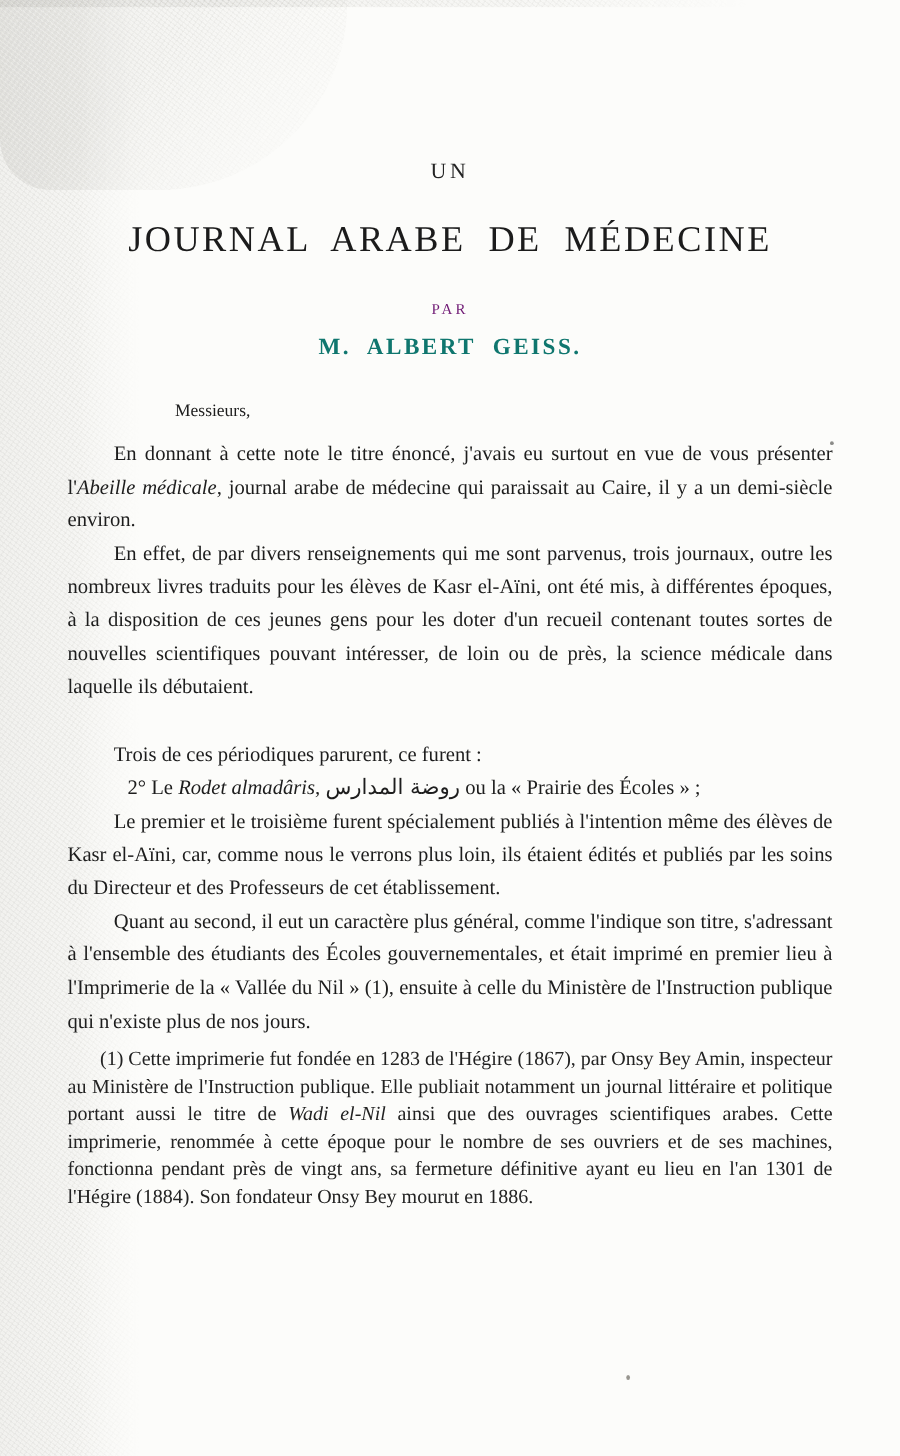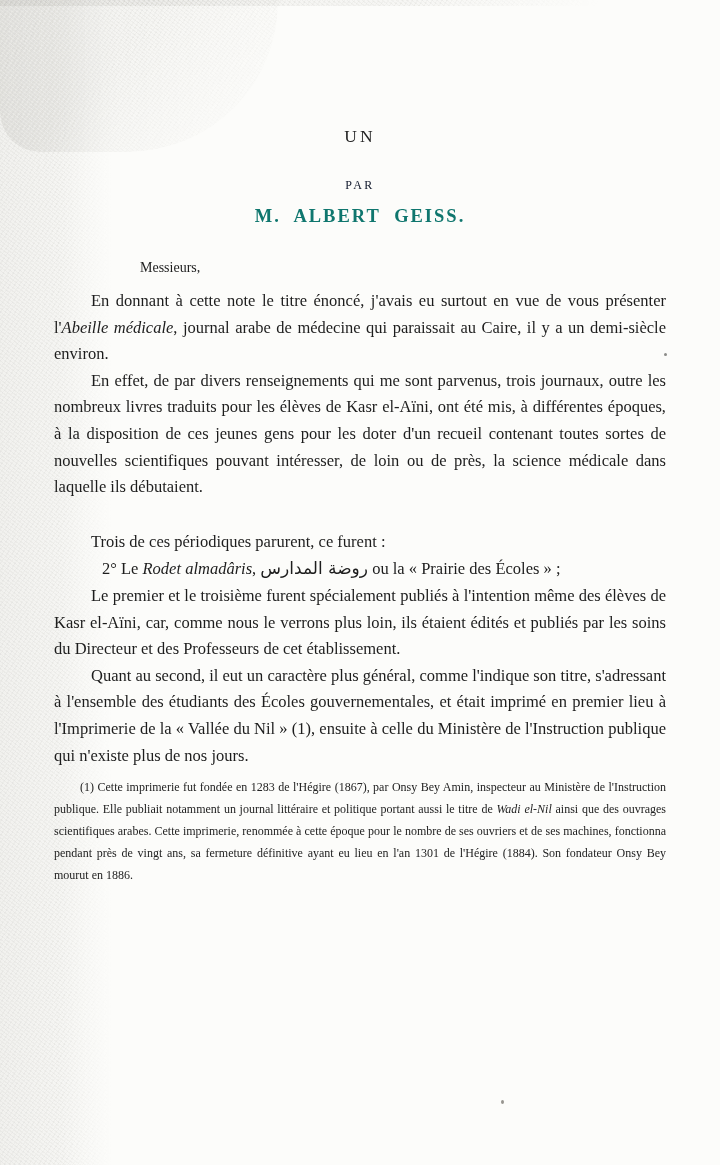--- a/index.html
+++ b/index.html
@@ -53,21 +53,21 @@
   .main-title{
     margin-top:29px;
     text-align:center;
     font-size:29px;letter-spacing:2px;word-spacing:9px;
     font-weight:normal;color:#1b1b1b;
     white-space:nowrap;
   }
   .byline{
     margin-top:31px;
     text-align:center;
-    font-size:12px;letter-spacing:2.5px;color:#0f172a;
+    font-size:12px;letter-spacing:2.5px;color:#701a75;
   }
   .author{
     margin-top:13px;
     text-align:center;
     font-size:18.5px;font-weight:bold;letter-spacing:2px;word-spacing:7px;
     color:#0f766e;
   }
   .salutation{
     margin-top:33px;
     padding-left:86px;
@@ -90,41 +90,42 @@
     font-size:16.5px;line-height:26.6px;
   }
   em{}
   .arabic{
     font-family:"DejaVu Sans",sans-serif;
     font-size:17px;
     font-style:normal;
   }
   .footnote{
     margin-top:7px;
-    font-size:12px;line-height:22px;
+    font-size:16px;line-height:22px;
     text-align:justify;
     text-indent:26px;
     color:#222;
   }
 </style>
 </head>
 <body>
 
 <div class="page">
 
   <div class="tex" id="tex-left"></div>
   <div class="tex" id="tex-top-blob"></div>
   <div class="tex" id="tex-top-strip"></div>
   <div class="speck" id="speck-1"></div>
   <div class="speck" id="speck-2"></div>
 
   <div class="content">
 
     <div class="kicker">UN</div>
 
+    <h1 class="main-title">JOURNAL ARABE DE MÉDECINE</h1>
 
     <div class="byline">PAR</div>
 
     <div class="author">M. ALBERT GEISS.</div>
 
     <div class="salutation">Messieurs,</div>
 
     <div class="body-copy">
 
       <p class="bp"><span>En donnant à cette note le titre énoncé, j'avais eu surtout en vue de vous présenter l'</span><em>Abeille médicale</em><span>, journal arabe de médecine qui paraissait au Caire, il y a un demi-siècle environ.</span></p>

